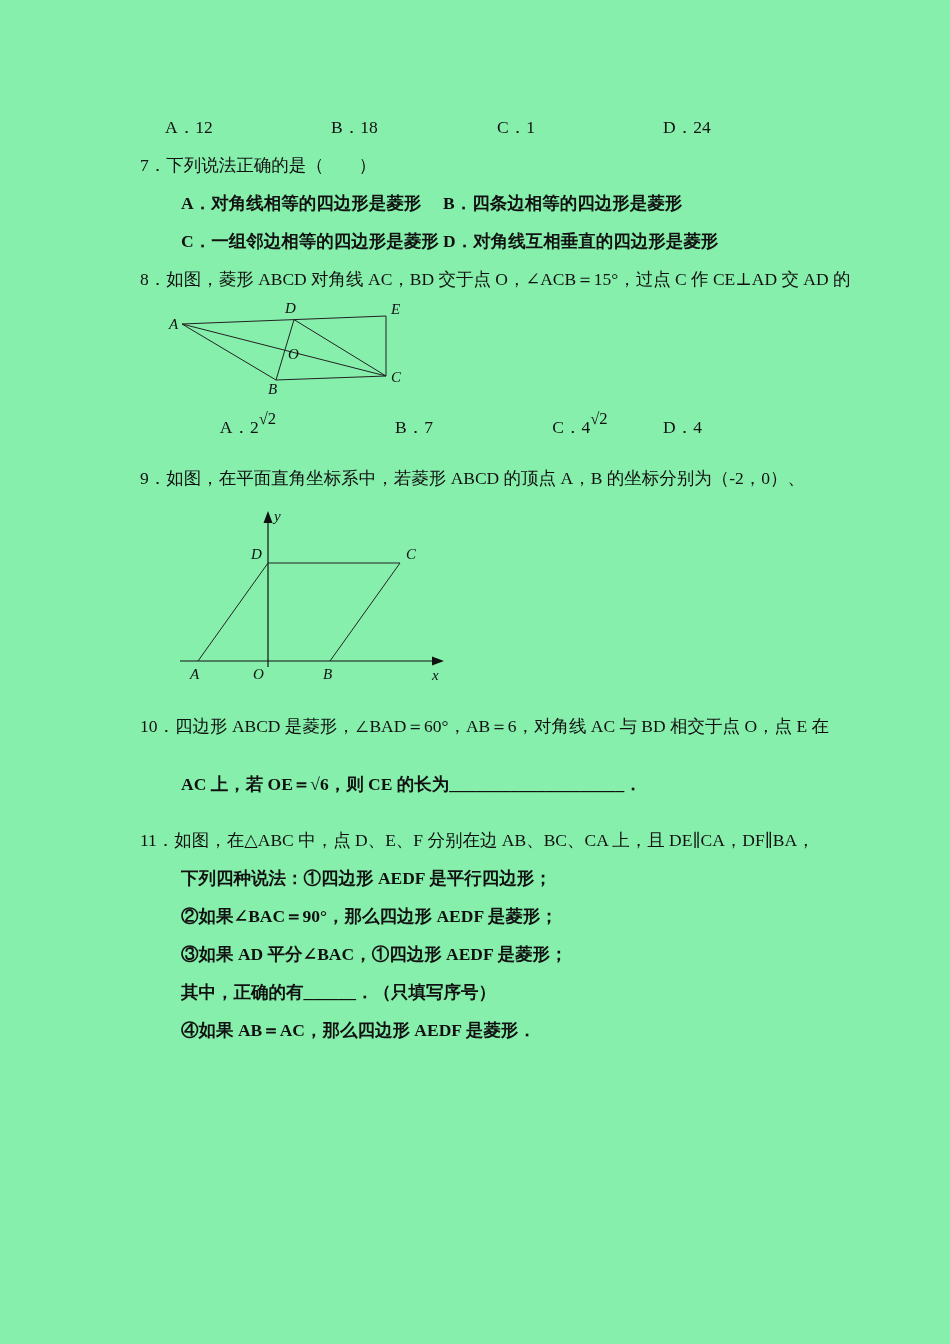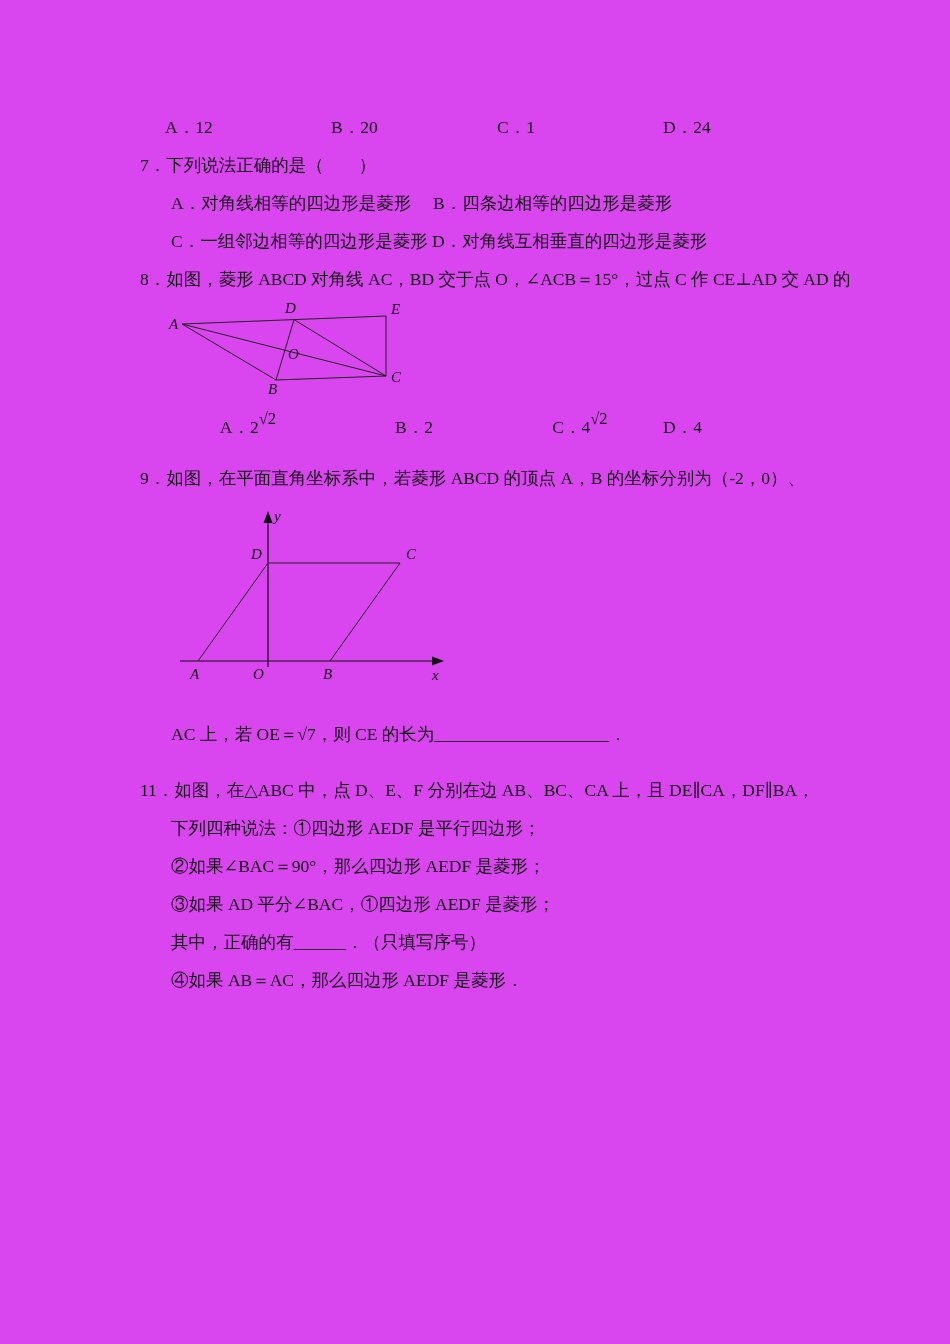--- a/index.html
+++ b/index.html
@@ -9,24 +9,24 @@
     color:#111111;
     -webkit-font-smoothing:antialiased;
   }
   .page{
     position:relative;
     width:950px;height:1344px;
     padding:108px 55px 0 140px;
     box-sizing:border-box;
     font-size:17.5px;
     overflow:hidden;
-    background:#d946ef;
+    background:#86efac;
   }
   .row{line-height:38px;white-space:nowrap;}
-  .indent{margin-left:31px;}
+  .indent{margin-left:41px;font-weight:bold;}
   .opts{display:flex;margin-left:25px;}
   .opts .opt{width:166px;flex:0 0 auto;}
   .opts .opt:last-child{width:auto;}
   .sup{position:relative;top:-0.55em;font-size:0.95em;}
   .mt4{margin-top:4px;}
   .mt6{margin-top:6px;}
   .mt10{margin-top:10px;text-align:center;}
   .mt12{margin-top:12px;font-family:Liberation Serif, serif;}
   .mt18{margin-top:18px;}
   .mt20{margin-top:20px;}
@@ -41,21 +41,21 @@
   svg .axis{stroke:#111111;stroke-width:1.2;fill:none;}
   svg .arrow{fill:#111111;stroke:none;}
 </style>
 </head>
 <body>
 
 <div class="page">
 
   <div class="opts row">
     <span class="opt">A．12</span>
-    <span class="opt">B．20</span>
+    <span class="opt">B．18</span>
     <span class="opt">C．1</span>
     <span class="opt">D．24</span>
   </div>
 
   <div class="row">7．下列说法正确的是（　　）</div>
   <div class="row indent">A．对角线相等的四边形是菱形　 B．四条边相等的四边形是菱形</div>
   <div class="row indent">C．一组邻边相等的四边形是菱形 D．对角线互相垂直的四边形是菱形</div>
 
   <div class="row">8．如图，菱形 ABCD 对角线 AC，BD 交于点 O，∠ACB＝15°，过点 C 作 CE⊥AD 交 AD 的</div>
 
@@ -79,21 +79,21 @@
     <text x="1" y="27">A</text>
     <text x="117" y="11">D</text>
     <text x="223" y="12">E</text>
     <text x="120" y="57">O</text>
     <text x="100" y="92">B</text>
     <text x="223" y="80">C</text>
   </svg>
 
   <div class="opts row mt10">
     <span class="opt"><span>A．2</span><span class="sup">√2</span></span>
-    <span class="opt"><span>B．2</span><span class="sup"></span></span>
+    <span class="opt"><span>B．7</span><span class="sup"></span></span>
     <span class="opt"><span>C．4</span><span class="sup">√2</span></span>
     <span class="opt"><span>D．4</span><span class="sup"></span></span>
   </div>
 
   <div class="row mt12">9．如图，在平面直角坐标系中，若菱形 ABCD 的顶点 A，B 的坐标分别为（-2，0）、</div>
 
   <svg class="fig mt6" width="292" height="192" viewBox="0 0 292 192" aria-hidden="true">
     <g>
       <line class="axis" x1="12" y1="158" x2="268" y2="158"></line>
       <polygon class="arrow" points="276,158 264,153.5 264,162.5"></polygon>
@@ -110,21 +110,22 @@
     </g>
     <text x="106" y="18">y</text>
     <text x="264" y="177">x</text>
     <text x="85" y="176">O</text>
     <text x="22" y="176">A</text>
     <text x="155" y="176">B</text>
     <text x="83" y="56">D</text>
     <text x="238" y="56">C</text>
   </svg>
 
-  <div class="row indent mt20">AC 上，若 OE＝√7，则 CE 的长为____________________．</div>
+  <div class="row mt12">10．四边形 ABCD 是菱形，∠BAD＝60°，AB＝6，对角线 AC 与 BD 相交于点 O，点 E 在</div>
+  <div class="row indent mt20">AC 上，若 OE＝√6，则 CE 的长为____________________．</div>
 
   <div class="row mt18">11．如图，在△ABC 中，点 D、E、F 分别在边 AB、BC、CA 上，且 DE∥CA，DF∥BA，</div>
   <div class="row indent">下列四种说法：①四边形 AEDF 是平行四边形；</div>
   <div class="row indent">②如果∠BAC＝90°，那么四边形 AEDF 是菱形；</div>
   <div class="row indent">③如果 AD 平分∠BAC，①四边形 AEDF 是菱形；</div>
   <div class="row indent">其中，正确的有______．（只填写序号）</div>
   <div class="row indent">④如果 AB＝AC，那么四边形 AEDF 是菱形．</div>
 
 </div>
 

